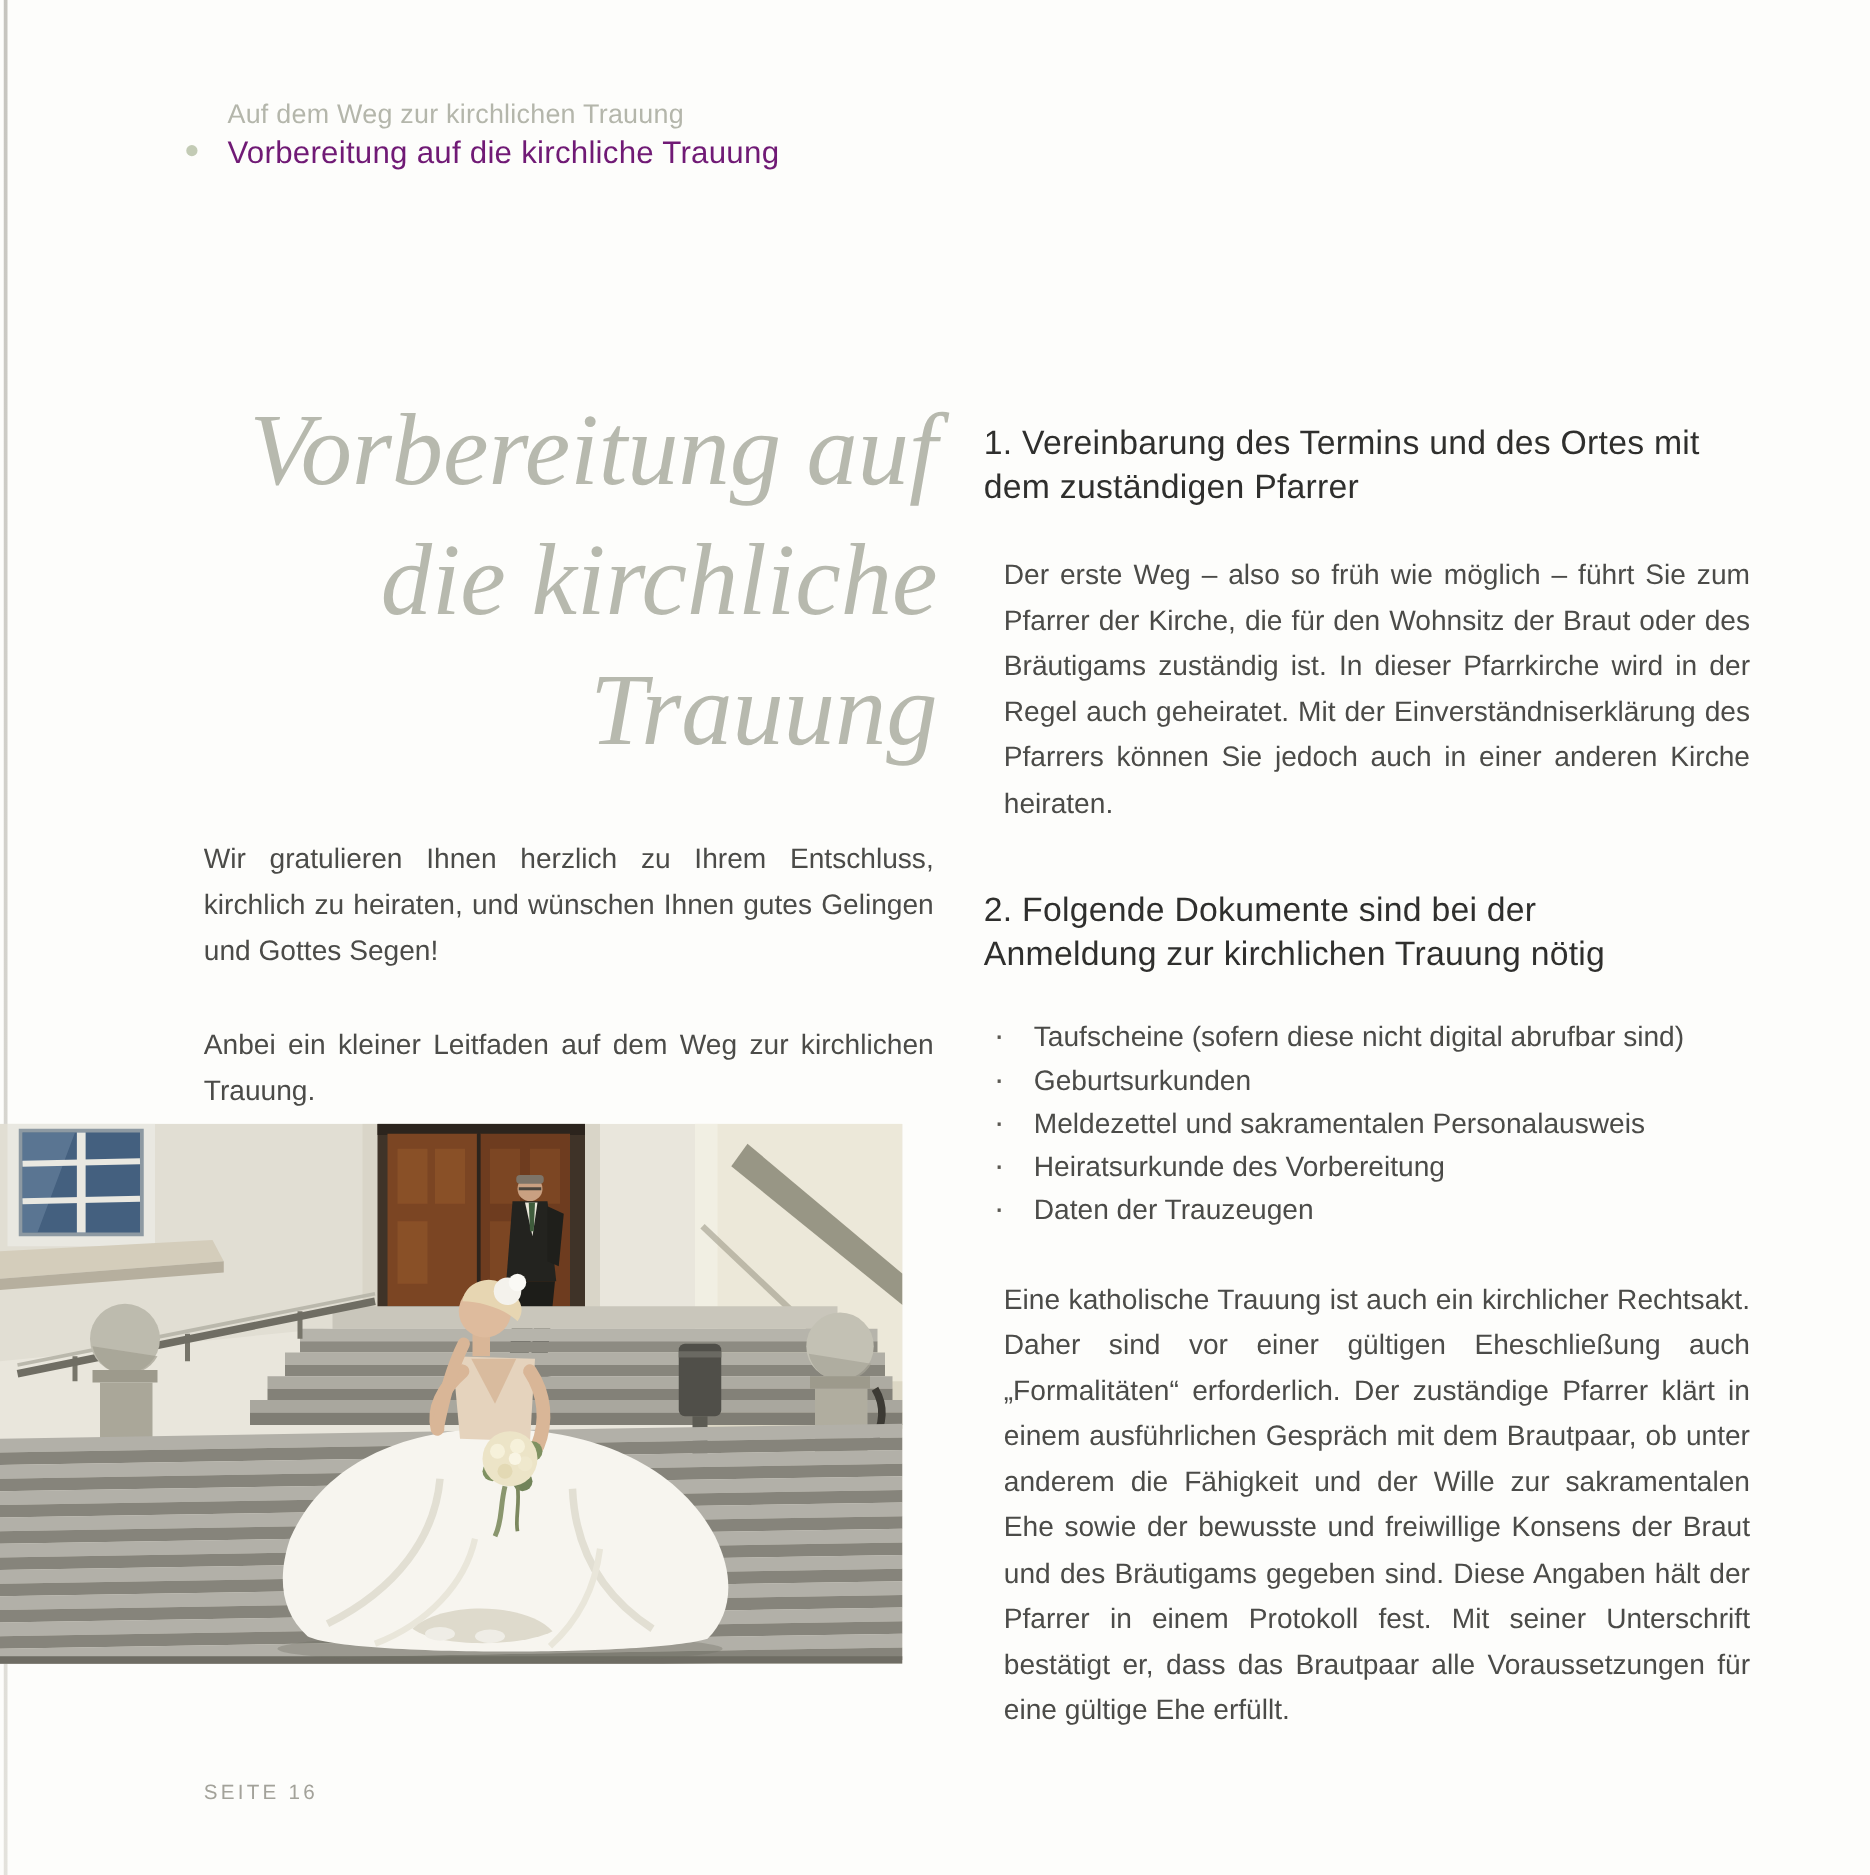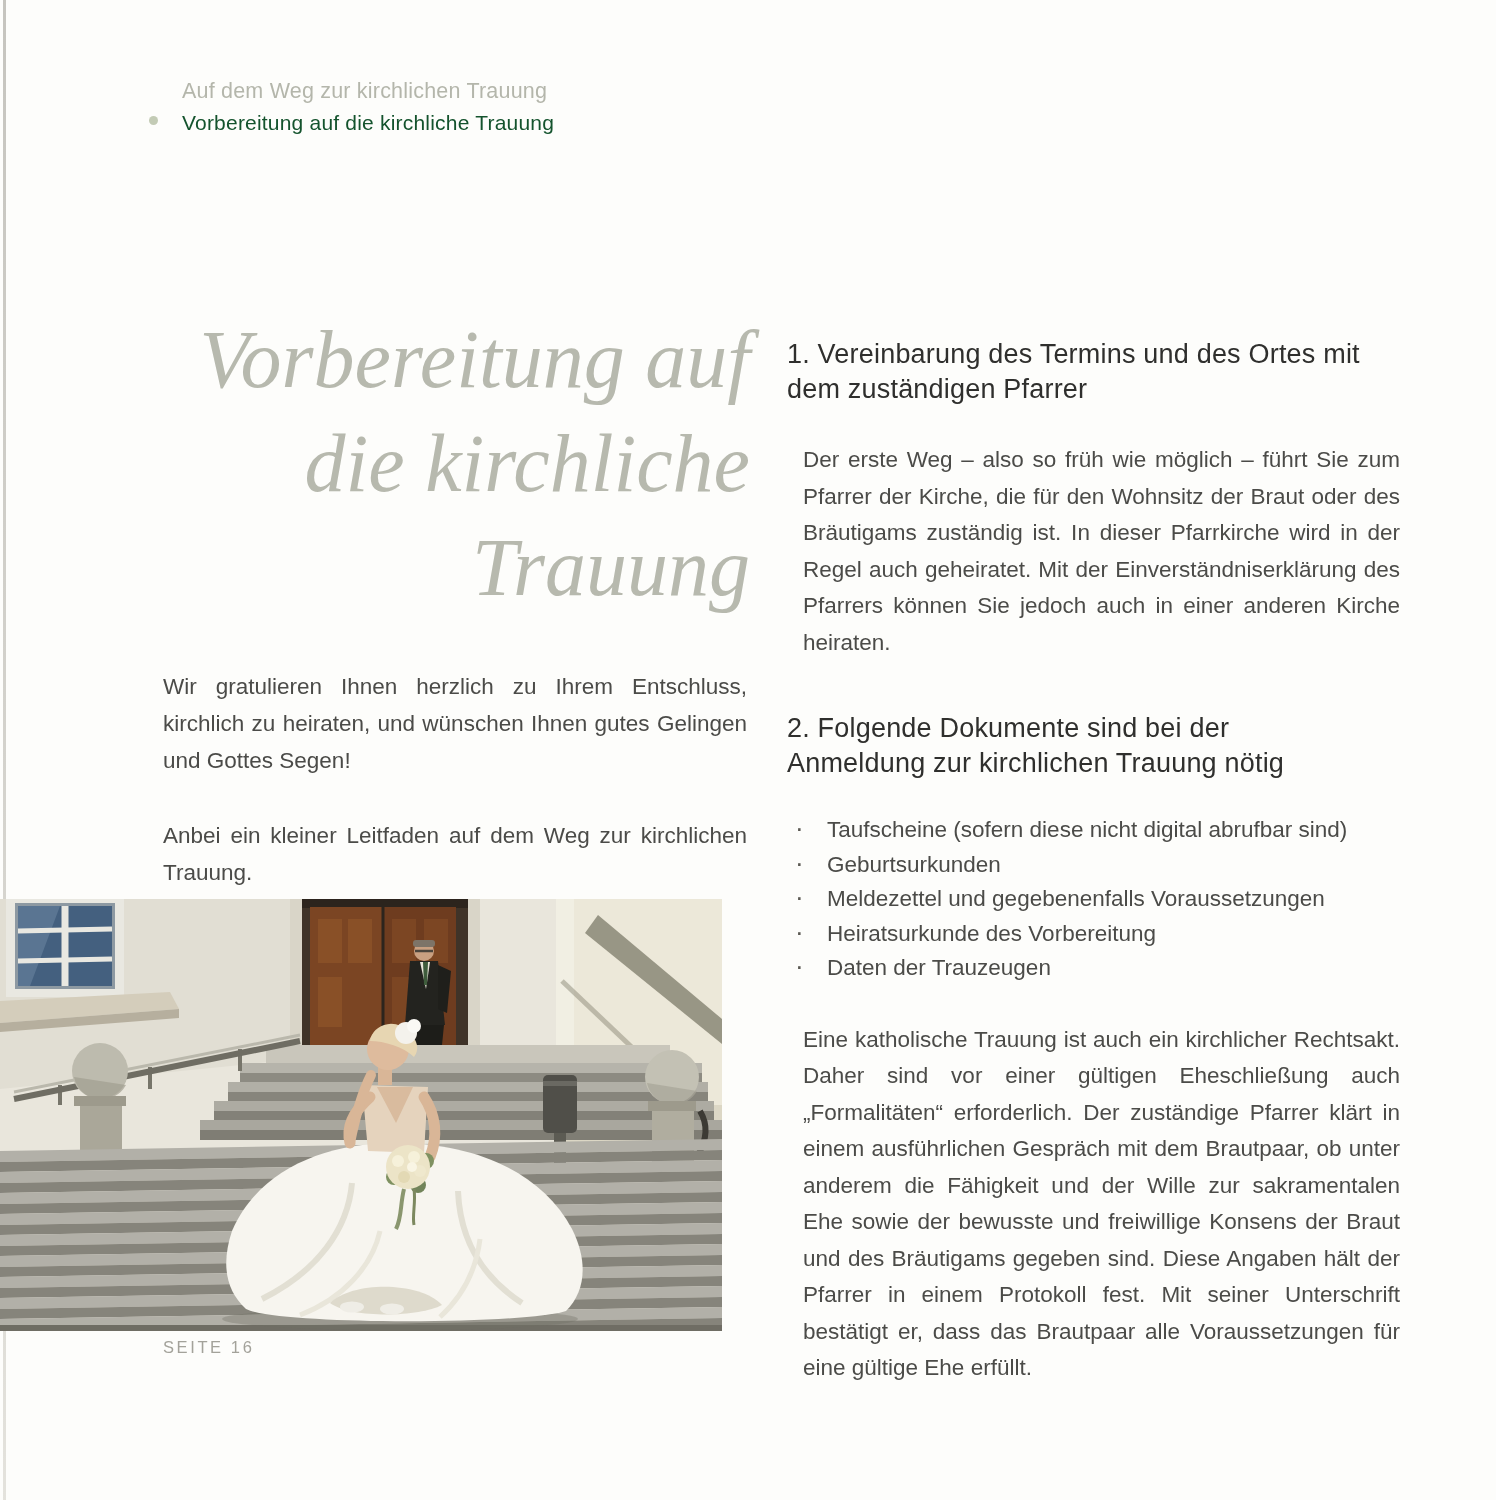--- a/index.html
+++ b/index.html
@@ -14,21 +14,21 @@
   }
   
   .edge-line{
     position:absolute;left:3px;top:0;width:3px;height:1500px;
     background:linear-gradient(to bottom,#a8a69e 0%,#b9b7af 40%,#c7c5bd 75%,#d6d4cc 100%);
     opacity:.65;
   }
   
   .breadcrumb{position:absolute;left:182px;top:76px;line-height:31px;}
   .bc-1{font-size:21.5px;color:var(--muted,#b4b6ab);letter-spacing:.2px;}
-  .bc-2{font-size:21px;color:#14532d;letter-spacing:.2px;}
+  .bc-2{font-size:25px;color:#701a75;letter-spacing:.2px;}
   .bc-dot{
     position:absolute;left:-33px;top:40px;width:9px;height:9px;border-radius:50%;
     background:var(--bullet_dot,#b9c2a8);opacity:.85;
   }
   
   .script-title{
     position:absolute;left:88px;top:308px;width:662px;
     text-align:right;
     font-family:Liberation Serif, serif;
     font-style:italic;font-weight:400;
@@ -57,21 +57,21 @@
   .doc-list{margin-top:33px;}
   .doc-item{position:relative;padding-left:40px;font-size:22.5px;line-height:34.5px;color:var(--text,#4b4b48);}
   .doc-item .dot{
     position:absolute;left:8px;top:-2px;font-size:26px;color:#5a5852;
   }
   
   .photo{position:absolute;left:0;top:899px;width:722px;height:432px;}
   .photo svg{display:block;width:722px;height:432px;}
   
   .footer{
-    position:absolute;left:163px;top:1338px;
+    position:absolute;left:163px;top:1425px;
     font-size:16.5px;letter-spacing:2.6px;color:var(--footer,#a3a29a);
   }
 </style>
 </head>
 <body>
 
 <div class="page">
 
   <div class="edge-line"></div>
 
@@ -255,21 +255,21 @@
       <div class="doc-item">
         <span class="dot">·</span>
         <span>Taufscheine (sofern diese nicht digital abrufbar sind)</span>
       </div>
       <div class="doc-item">
         <span class="dot">·</span>
         <span>Geburtsurkunden</span>
       </div>
       <div class="doc-item">
         <span class="dot">·</span>
-        <span>Meldezettel und gegebenenfalls Voraussetzungen</span>
+        <span>Meldezettel und sakramentalen Personalausweis</span>
       </div>
       <div class="doc-item">
         <span class="dot">·</span>
         <span>Heiratsurkunde des Vorbereitung</span>
       </div>
       <div class="doc-item">
         <span class="dot">·</span>
         <span>Daten der Trauzeugen</span>
       </div>
     </div>

